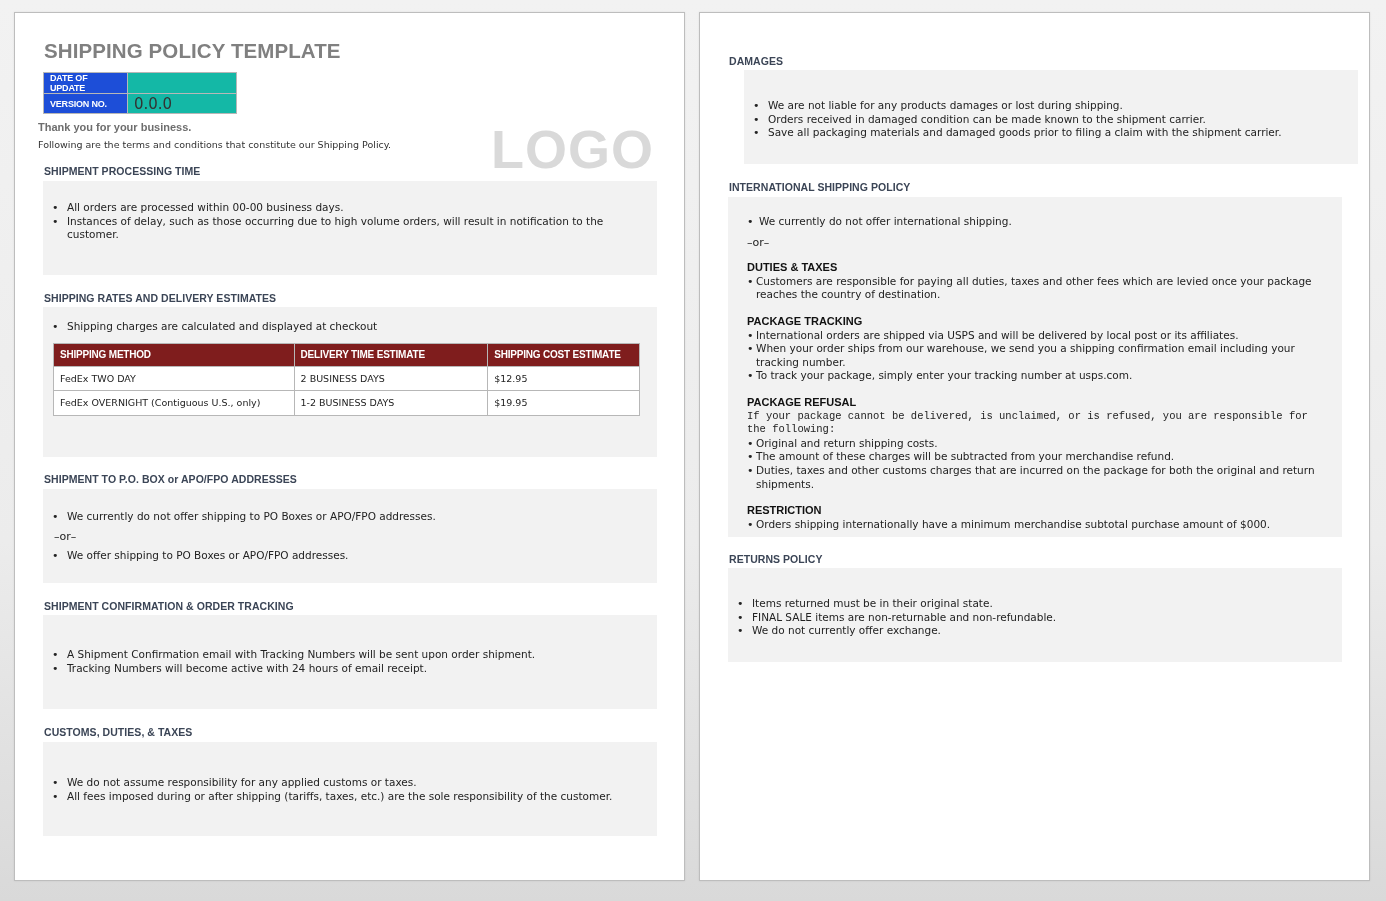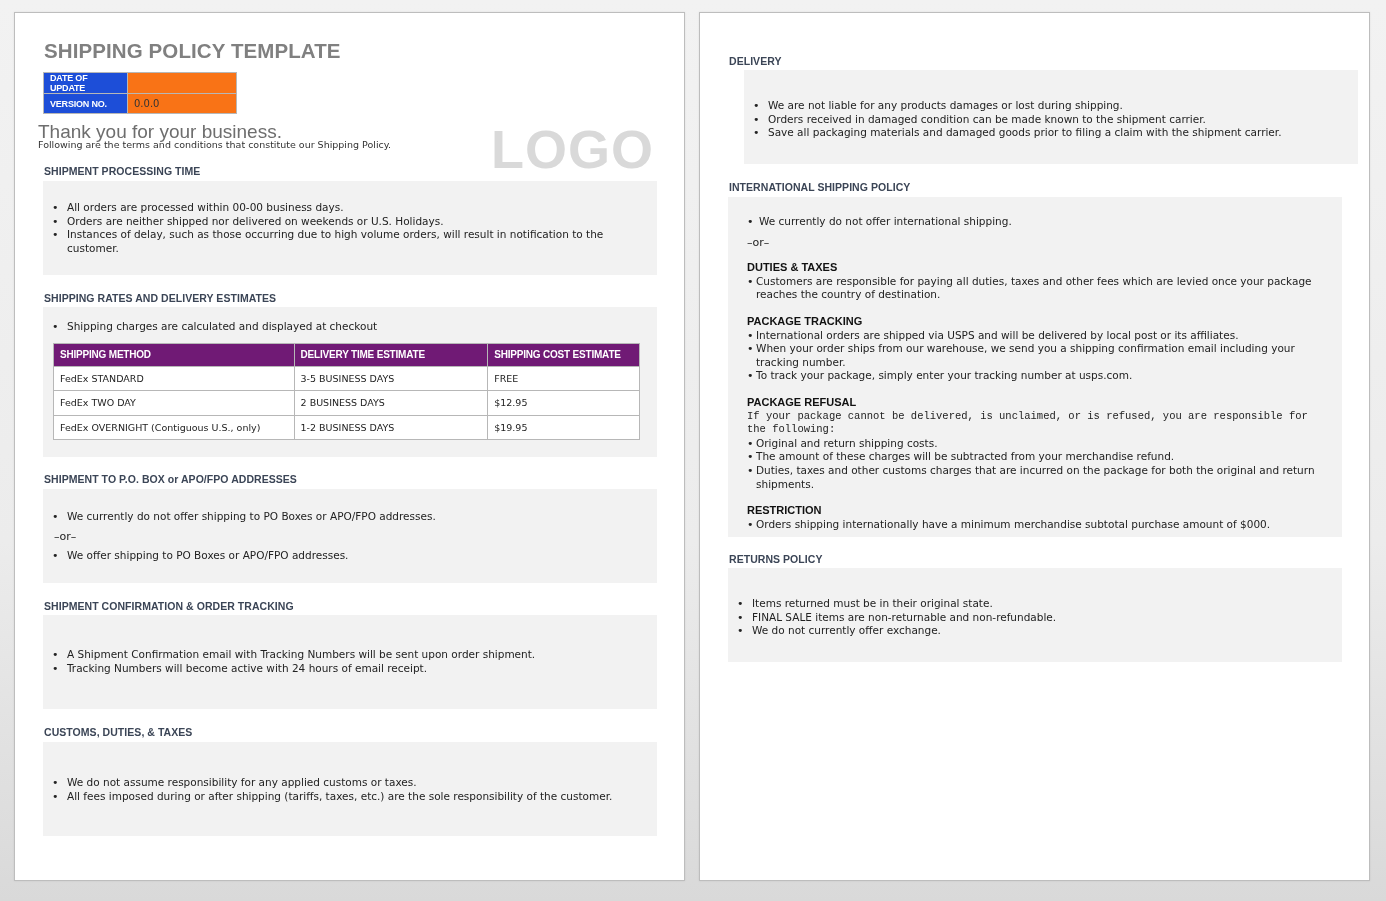--- a/index.html
+++ b/index.html
@@ -33,33 +33,33 @@
     .meta-table td {
       border: 1px solid #b7b7b7;
       height: 20px;
       padding: 0 6px;
     }
     .meta-table td.lbl {
       background: #1d4ed8; color: #fff; font-weight: bold;
       width: 84px; font-family: "Liberation Sans", sans-serif; font-size: 9px;
       letter-spacing: -0.2px;
     }
-    .meta-table td.val { width: 109px; background: #f97316; color: #333; font-size: 10px; }
+    .meta-table td.val { width: 109px; background: #14b8a6; color: #333; font-size: 15px; }
 
     .logo {
       position: absolute; left: 476px; top: 86px;
       font-family: "Liberation Sans", sans-serif;
       font-weight: bold; font-size: 54px; color: #d9d9d9;
       letter-spacing: 1px;
       margin-top: 19px;
     }
     .thanks {
       position: absolute; left: 23px; top: 108px;
       font-family: "Liberation Sans", sans-serif;
-      font-weight: normal; font-size: 19px; color: #6e6e6e;
+      font-weight: bold; font-size: 11px; color: #6e6e6e;
     }
     .intro {
       position: absolute; left: 23px; top: 126px;
       font-size: 9.5px; color: #333;
     }
 
     .sec-head {
       position: absolute;
       font-family: "Liberation Sans", sans-serif;
       font-weight: bold; font-size: 10.5px; color: #3b4556;
@@ -92,21 +92,21 @@
 
     
     .rates {
       border-collapse: collapse;
       margin-left: 10px;
       margin-top: 9px;
       width: 587px;
       font-size: 9.5px;
     }
     .rates th {
-      background: #701a75; color: #fff; text-align: left;
+      background: #7f1d1d; color: #fff; text-align: left;
       font-family: "Liberation Sans", sans-serif;
       font-weight: bold; font-size: 10px;
       height: 23px; padding: 0 6px;
       border: 1px solid #b7b7b7;
       letter-spacing: -0.2px;
     }
     .rates td {
       background: #fff; height: 24.5px; padding: 0 6px;
       border: 1px solid #b7b7b7; color: #222;
     }
@@ -134,21 +134,20 @@
     </table>
 
   <div class="logo">LOGO</div>
   <div class="thanks">Thank you for your business.</div>
   <div class="intro">Following are the terms and conditions that constitute our Shipping Policy.</div>
 
   <div class="sec-head" style="left:29px; top:152px;">SHIPMENT PROCESSING TIME</div>
   <div class="sec-box" style="left:28px; top:168px; width:614px; height:94px; padding-top:20px; padding-right:40px;">
     <ul>
       <li>All orders are processed within 00-00 business days.</li>
-      <li>Orders are neither shipped nor delivered on weekends or U.S. Holidays.</li>
       <li>Instances of delay, such as those occurring due to high volume orders, will result in notification to the customer.</li>
     </ul>
   </div>
 
   <div class="sec-head" style="left:29px; top:279px;">SHIPPING RATES AND DELIVERY ESTIMATES</div>
   <div class="sec-box" style="left:28px; top:294px; width:614px; height:150px; padding-top:13px;">
     <ul>
       <li>Shipping charges are calculated and displayed at checkout</li>
     </ul>
     <table class="rates">
@@ -159,25 +158,20 @@
         </colgroup>
       <thead>
         <tr>
           <th>SHIPPING METHOD</th>
           <th>DELIVERY TIME ESTIMATE</th>
           <th>SHIPPING COST ESTIMATE</th>
         </tr>
       </thead>
       <tbody>
         <tr>
-          <td>FedEx STANDARD</td>
-          <td>3-5 BUSINESS DAYS</td>
-          <td>FREE</td>
-        </tr>
-        <tr>
           <td>FedEx TWO DAY</td>
           <td>2 BUSINESS DAYS</td>
           <td>$12.95</td>
         </tr>
         <tr>
           <td>FedEx OVERNIGHT (Contiguous U.S., only)</td>
           <td>1-2 BUSINESS DAYS</td>
           <td>$19.95</td>
         </tr>
       </tbody>
@@ -207,21 +201,21 @@
   <div class="sec-box" style="left:28px; top:729px; width:614px; height:94px; padding-top:34px;">
     <ul>
       <li>We do not assume responsibility for any applied customs or taxes.</li>
       <li>All fees imposed during or after shipping (tariffs, taxes, etc.) are the sole responsibility of the customer.</li>
     </ul>
   </div>
 </div>
 
 <div id="page-right" class="page">
 
-  <div class="sec-head" style="left:29px; top:42px;">DELIVERY</div>
+  <div class="sec-head" style="left:29px; top:42px;">DAMAGES</div>
   <div class="sec-box" style="left:44px; top:57px; width:614px; height:94px; padding-top:29px;">
     <ul>
       <li>We are not liable for any products damages or lost during shipping.</li>
       <li>Orders received in damaged condition can be made known to the shipment carrier.</li>
       <li>Save all packaging materials and damaged goods prior to filing a claim with the shipment carrier.</li>
     </ul>
   </div>
 
   <div class="sec-head" style="left:29px; top:168px;">INTERNATIONAL SHIPPING POLICY</div>
   <div class="sec-box" style="left:28px; top:184px; width:614px; height:340px; padding:18px 20px 0 19px;">

